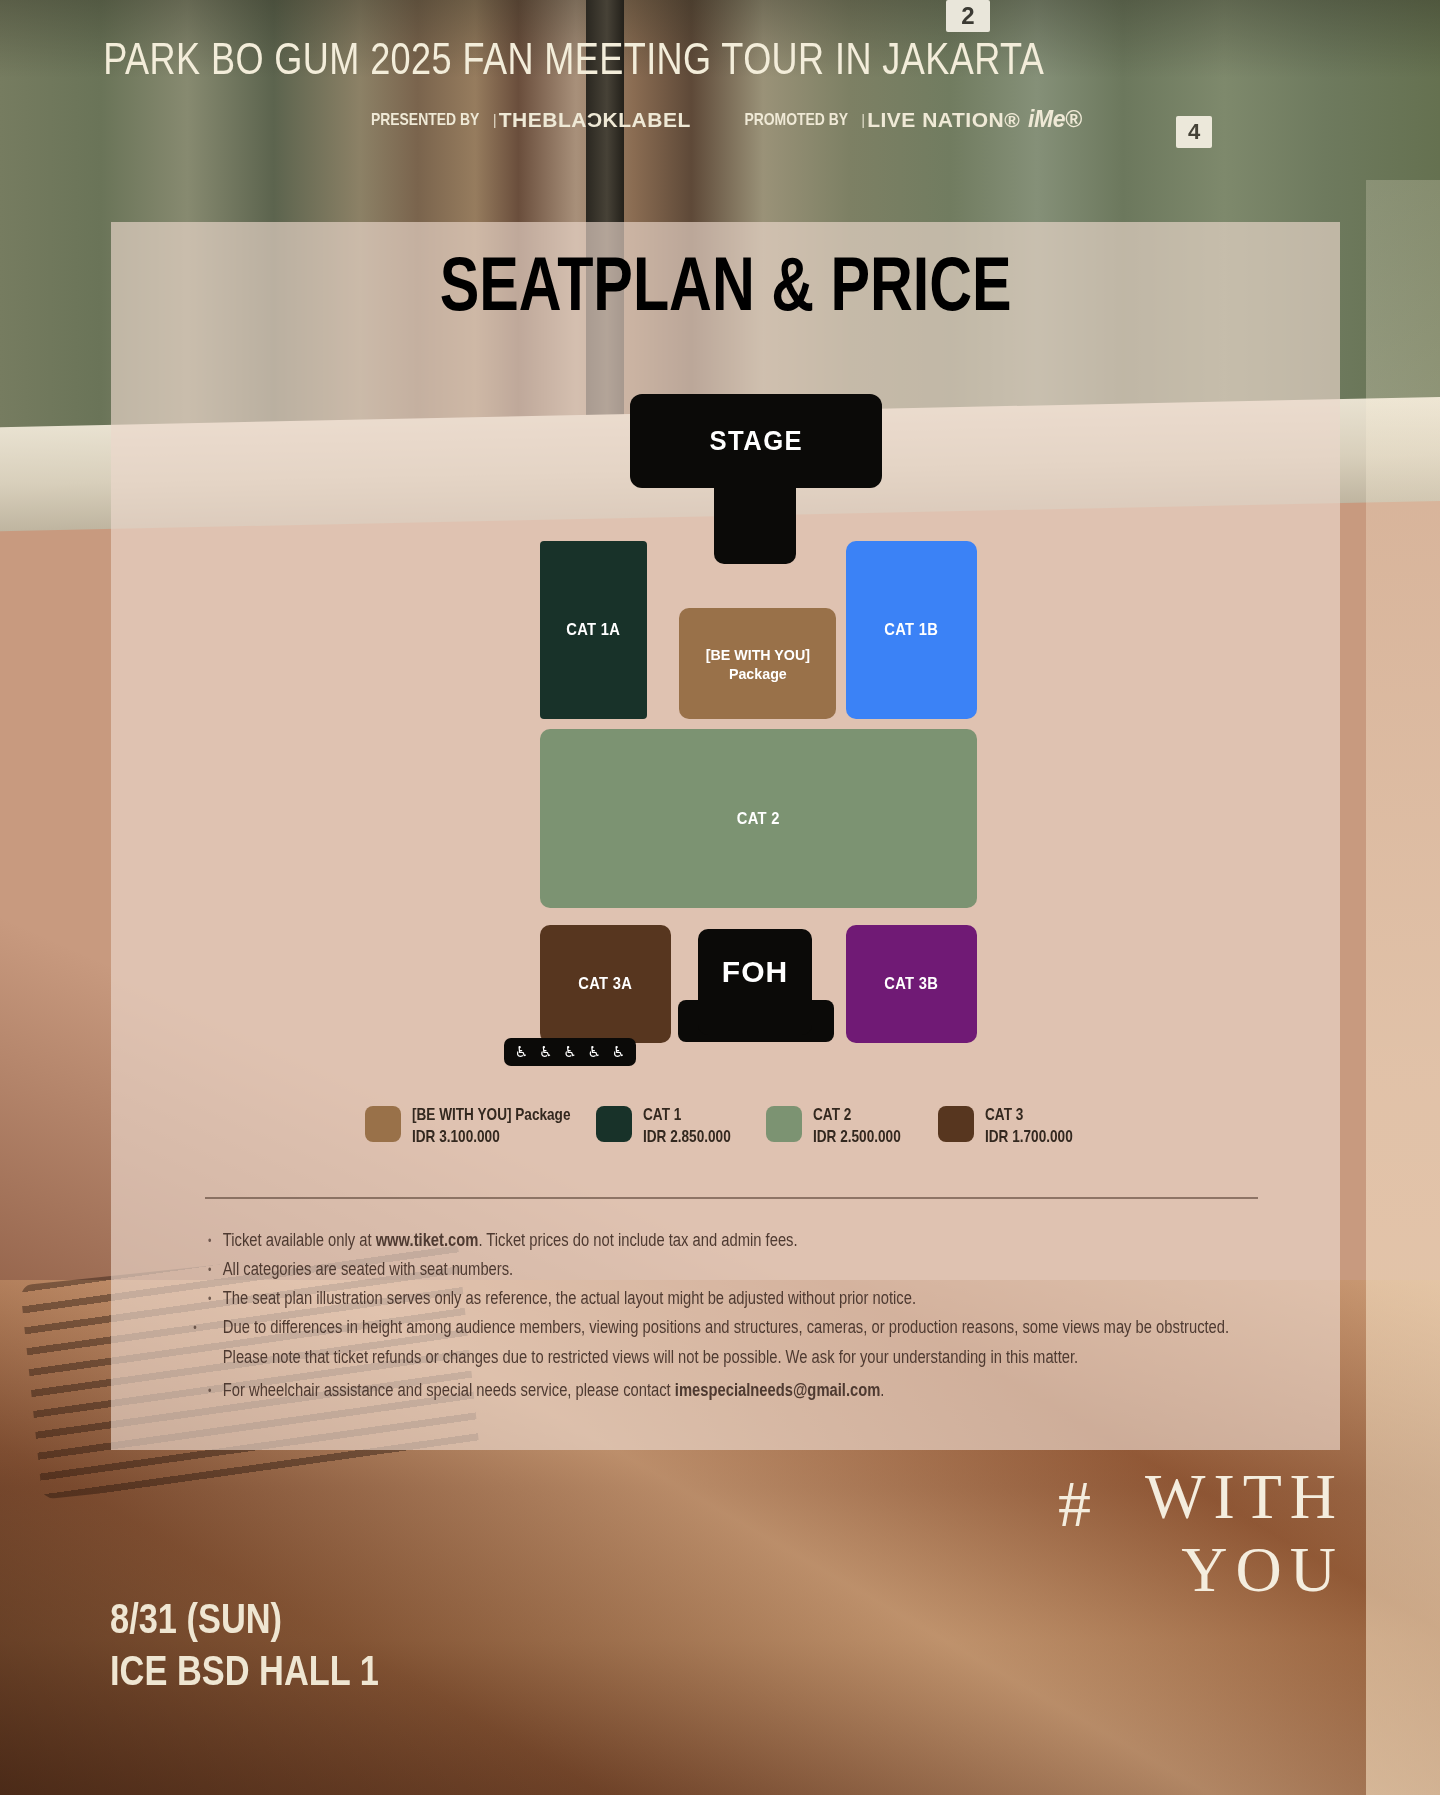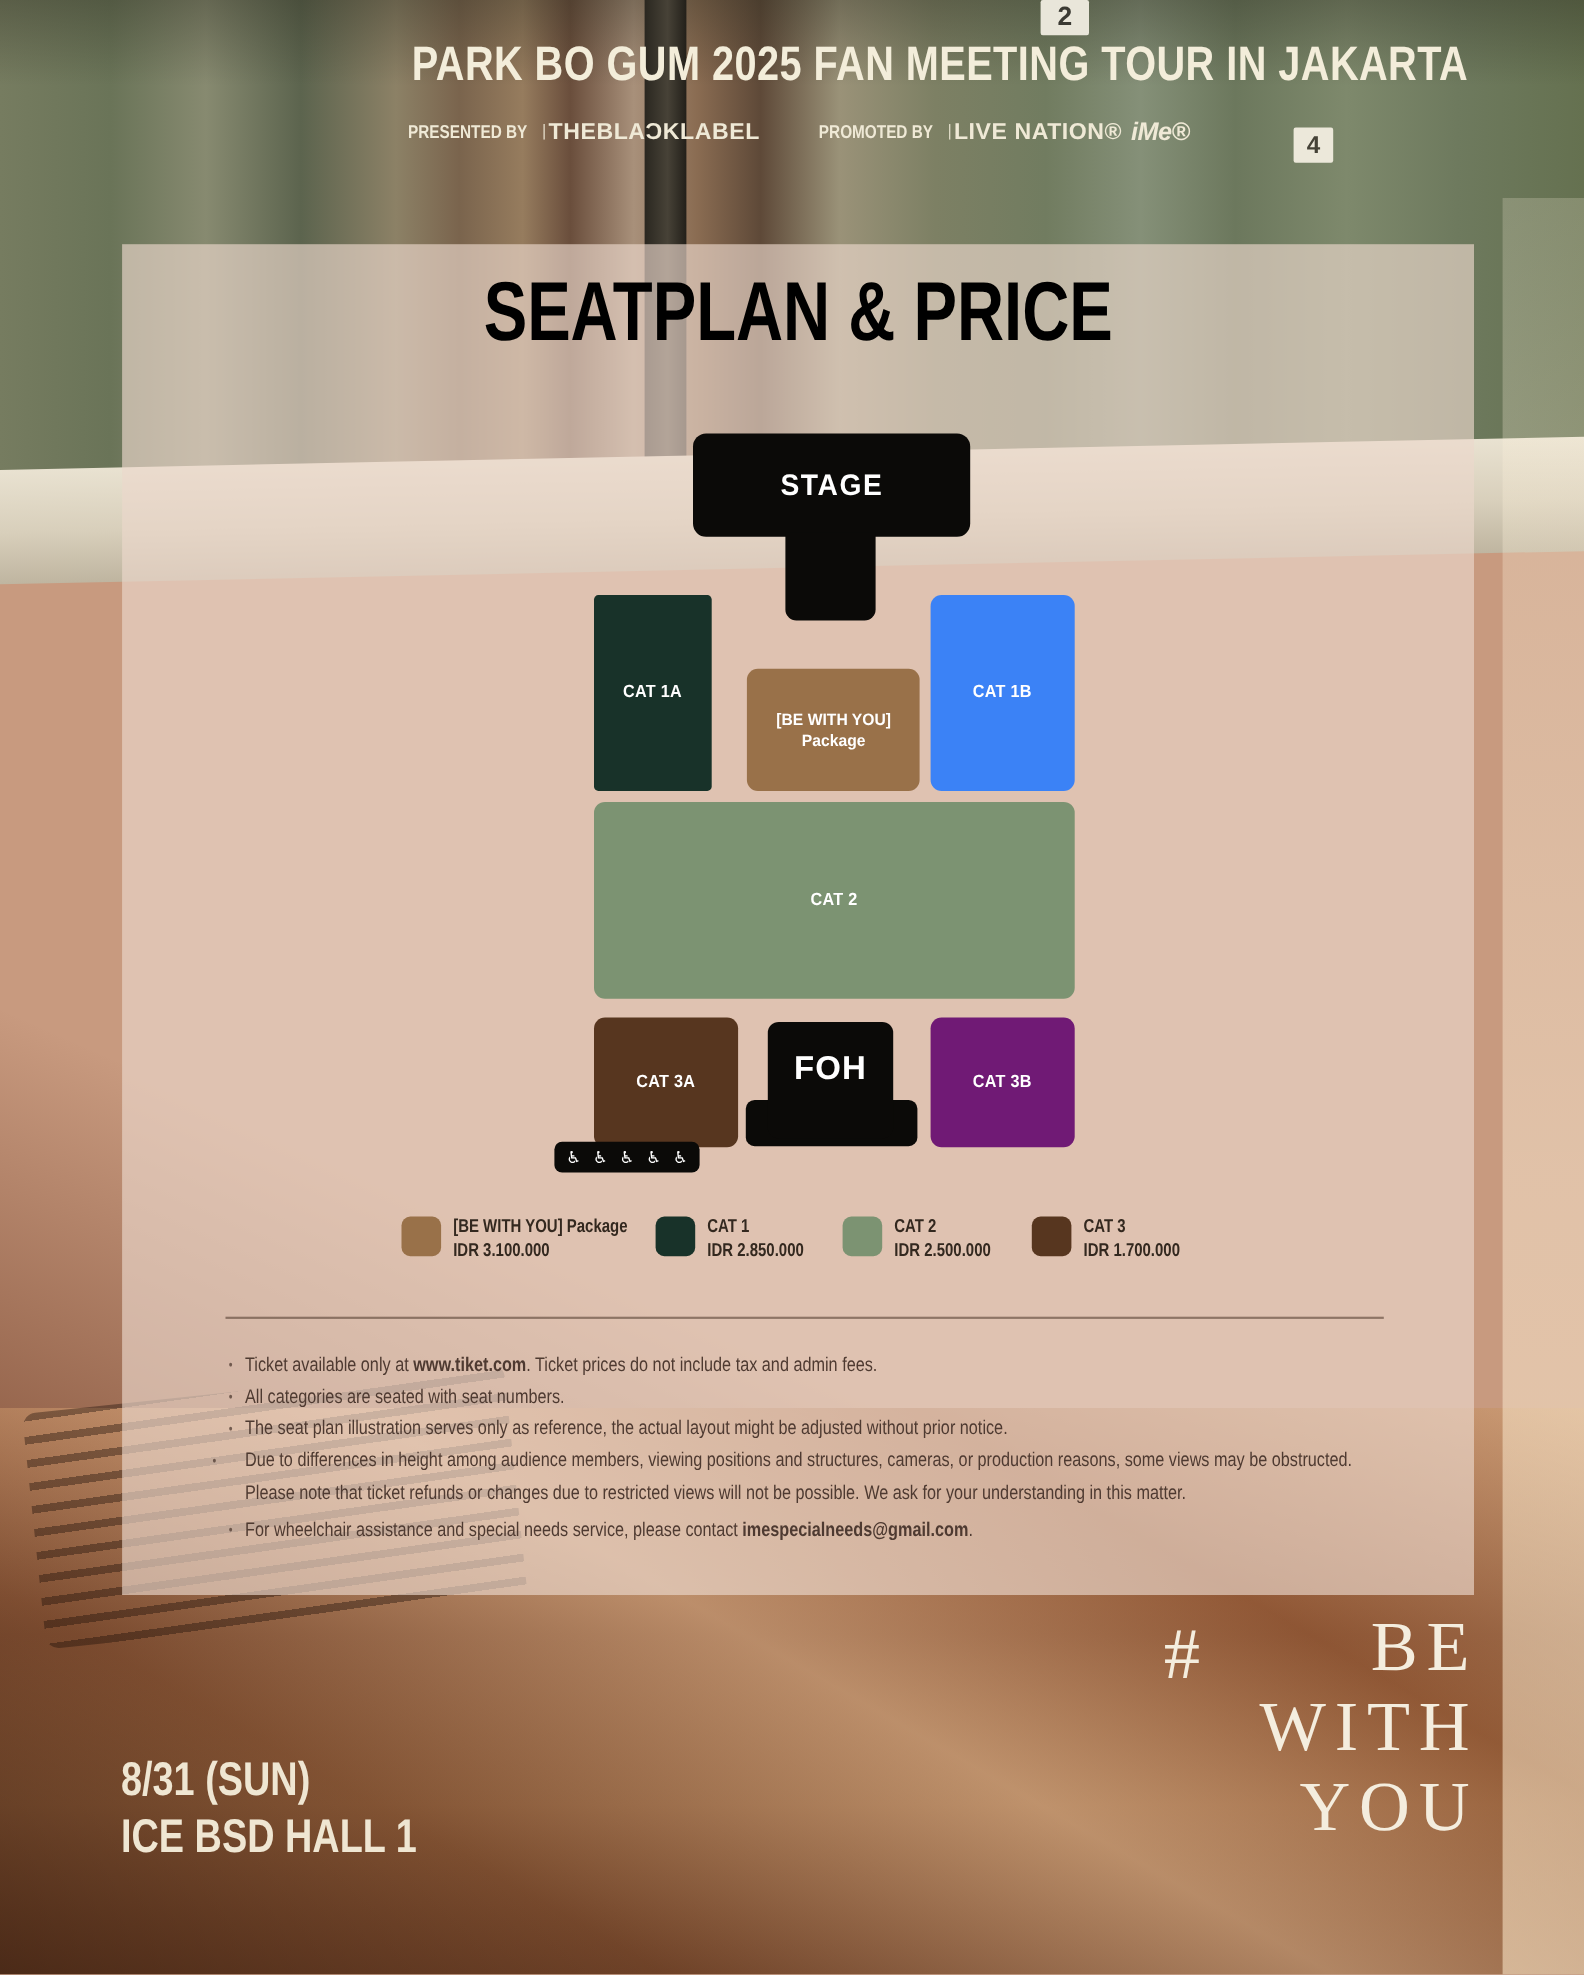--- a/index.html
+++ b/index.html
@@ -67,22 +67,22 @@
     border-radius:12px;
   }
   .right-glow {
     position:absolute; right:0; top:180px; width:74px; height:1615px;
     background:linear-gradient(180deg, rgba(250,240,220,0.22) 0%,
       rgba(255,242,218,0.45) 55%, rgba(255,236,206,0.55) 100%);
   }
 
   
   .main-title {
-    position:absolute; left:0; top:34px; width:1440px; text-align:right;
-    color:#f3edda; font-size:44px; font-weight:bold; letter-spacing:0.5px;
+    position:absolute; left:0; top:34px; width:1440px; text-align:left;
+    color:#f3edda; font-size:44px; font-weight:normal; letter-spacing:0.5px;
   }
   .main-title > span { display:inline-block; transform:scaleX(0.82); transform-origin:center; white-space:nowrap; }
   .credits {
     position:absolute; left:0; top:106px; width:1440px;
     display:flex; justify-content:center; align-items:center; gap:2px;
     color:#efe9d6;
   }
   .cred-label { font-size:17px; font-weight:bold; display:inline-block; transform:scaleX(0.82); }
   .cred-sep { font-size:15px; opacity:0.85; font-weight:300; }
   .cred-logo { font-size:21px; font-weight:800; letter-spacing:0.5px; white-space:nowrap; }
@@ -282,16 +282,15 @@
   </div>
 </div>
 
 <div class="date-block">
   <div><span>8/31 (SUN)</span></div>
   <div><span>ICE BSD HALL 1</span></div>
 </div>
 
 <div class="hash-symbol">#</div>
 <div class="hashtag">
-  <div>BE</div>
   <div>WITH</div>
   <div>YOU</div>
 </div>
 
 </body></html>

